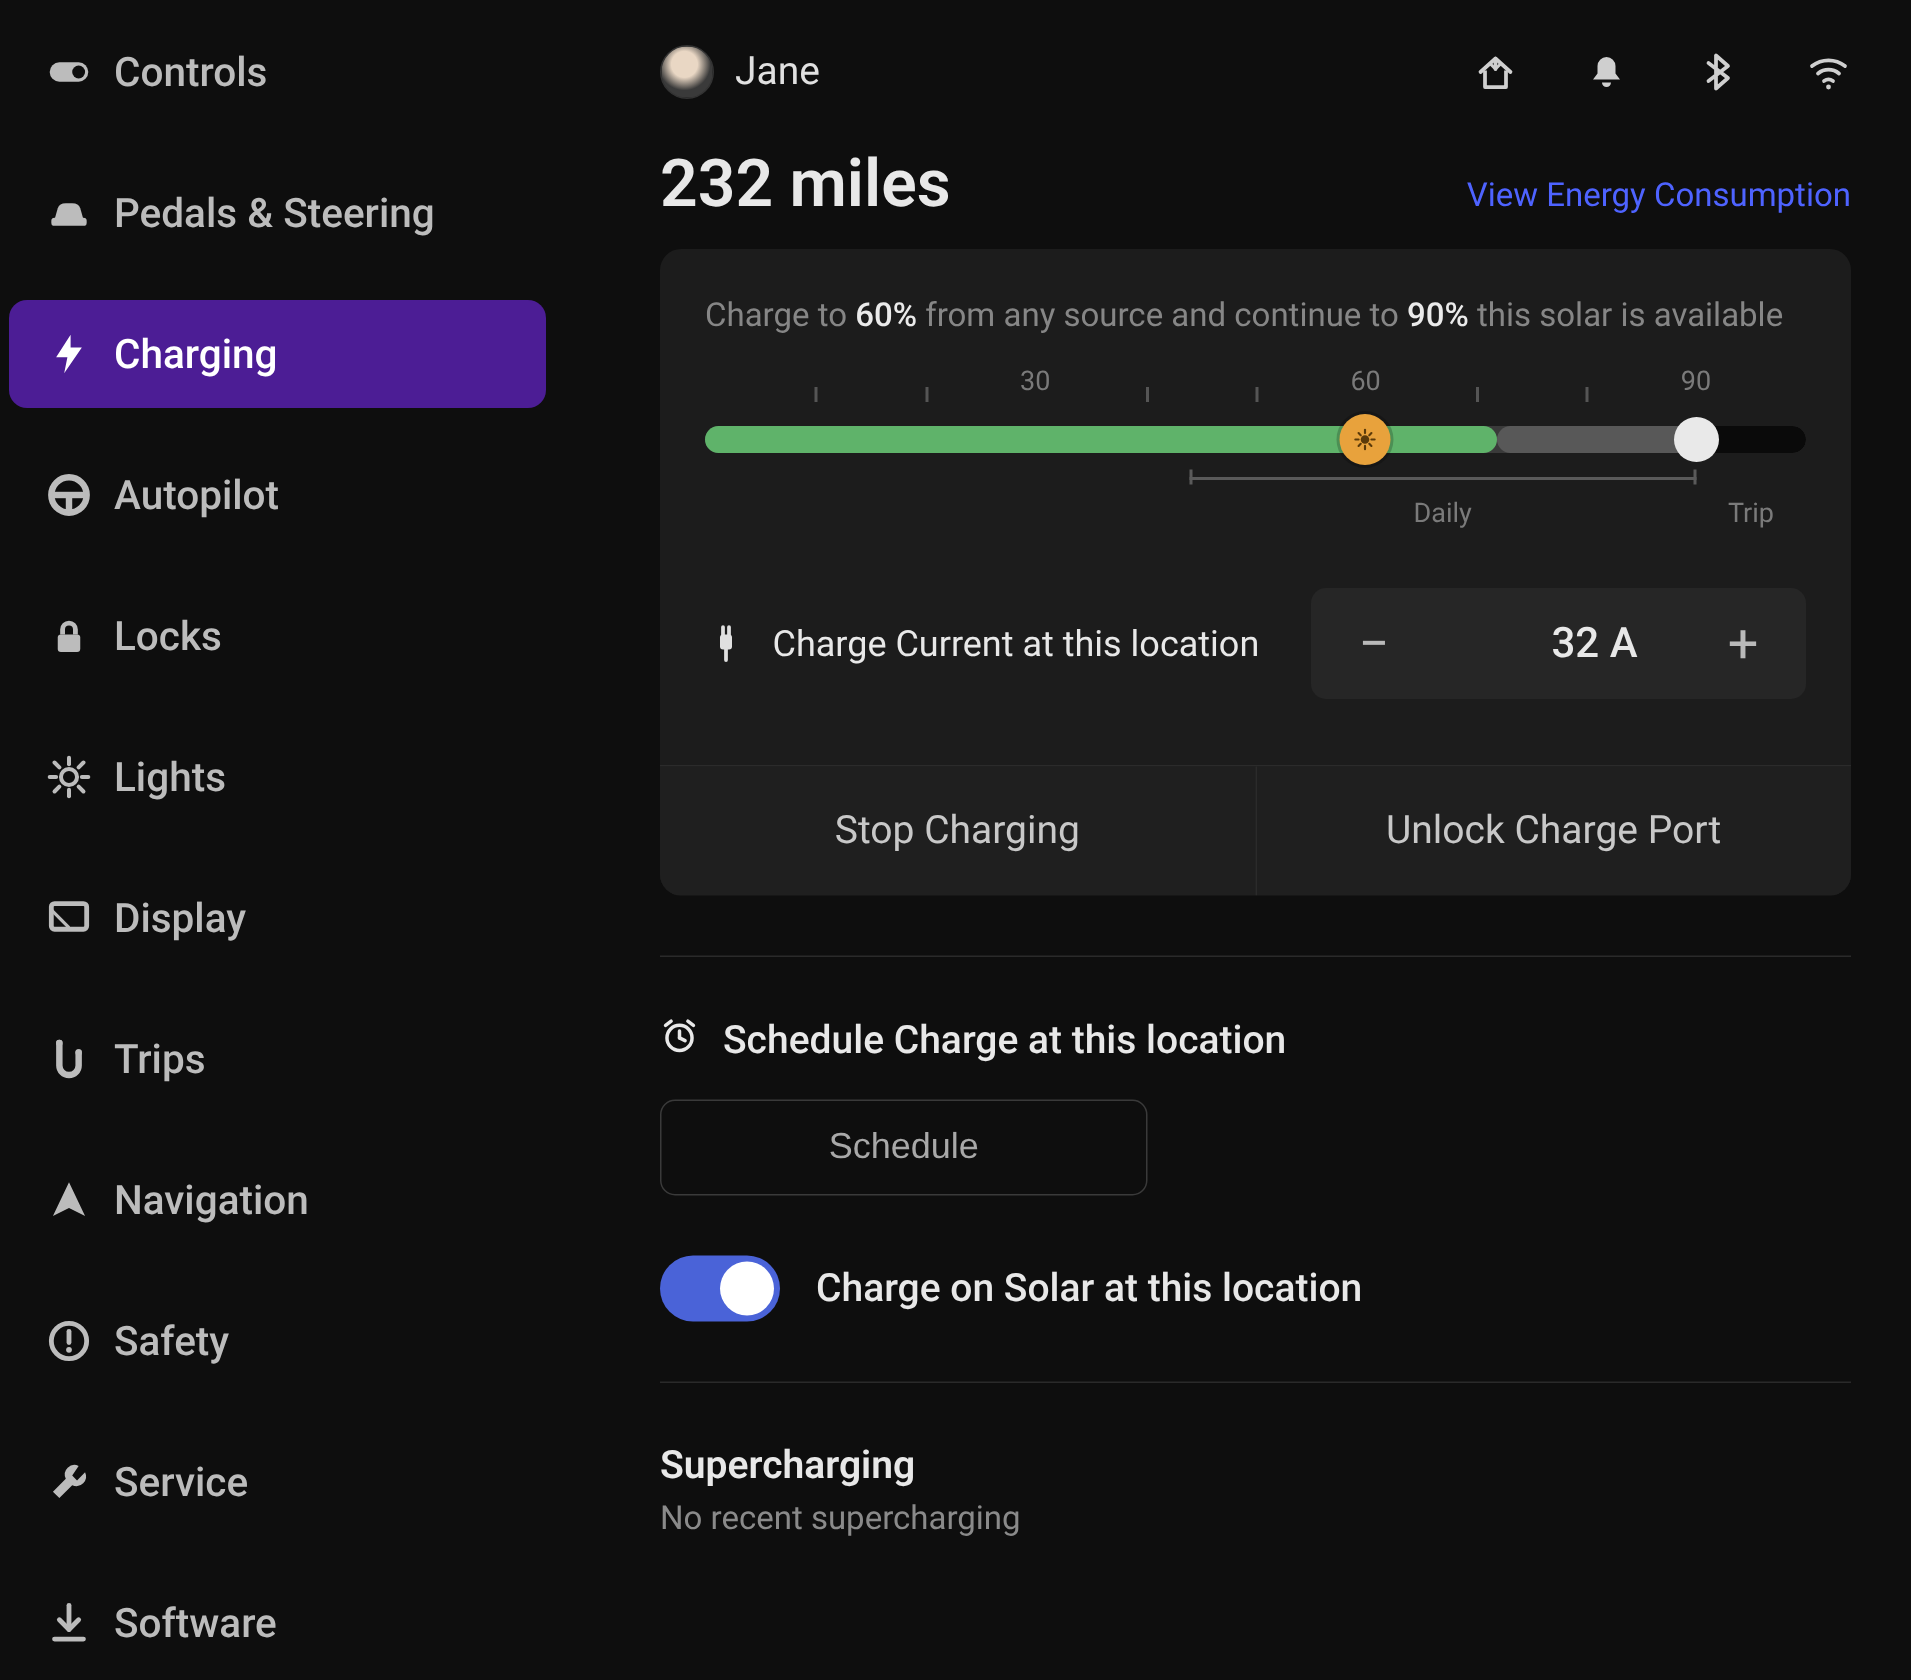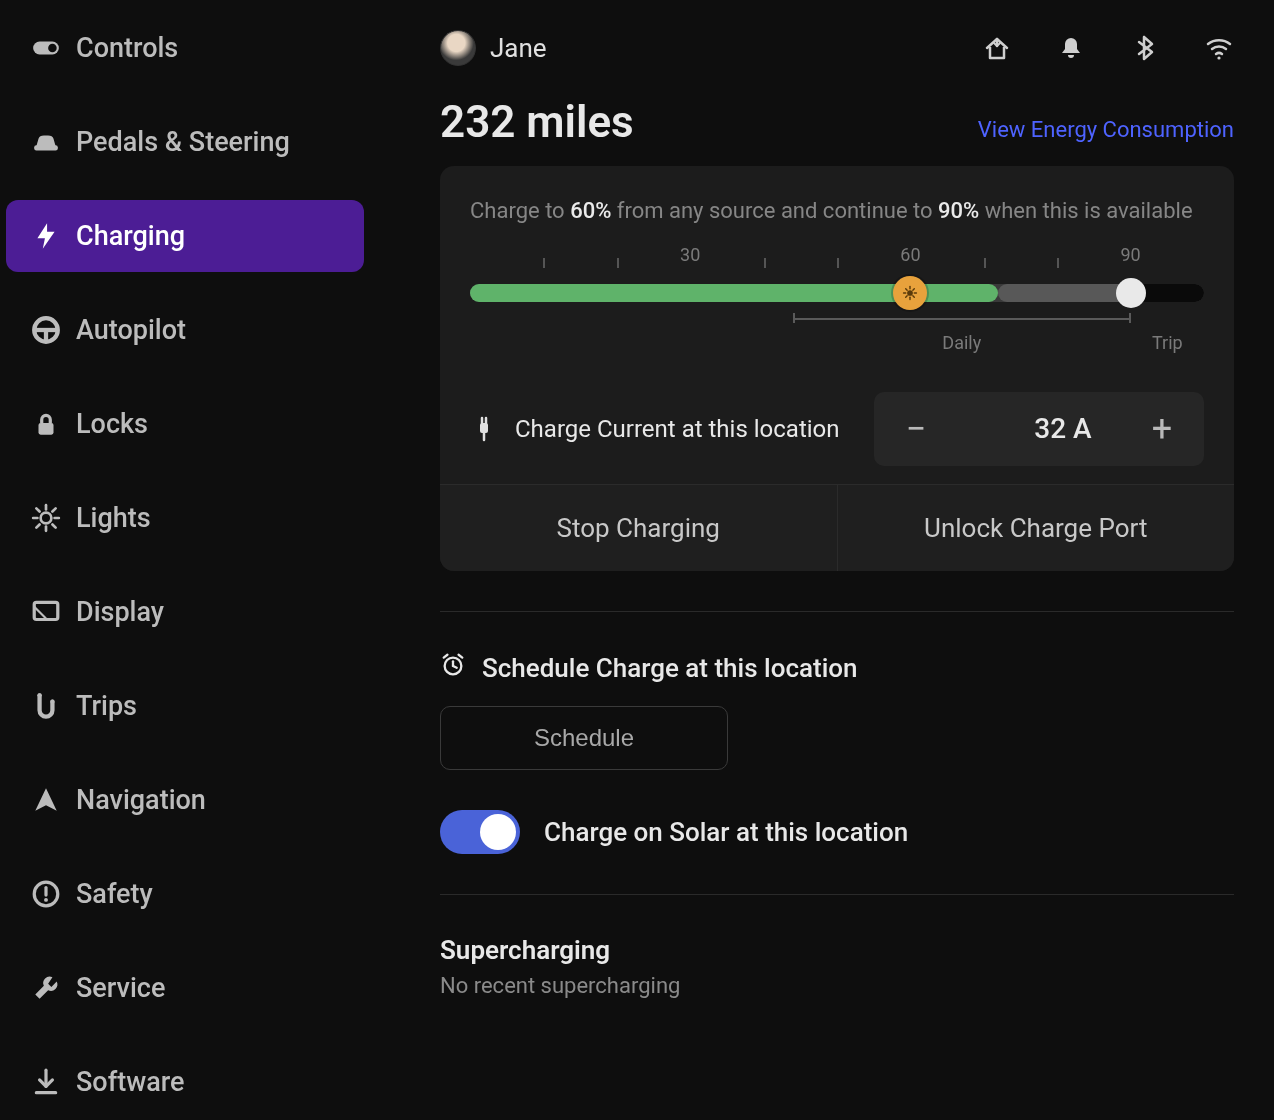--- a/index.html
+++ b/index.html
@@ -138,37 +138,37 @@
     width: 330px; height: 74px;
     background: var(--panel-light);
     border-radius: 10px;
     padding: 0 22px;
   }
   .stepper-btn { font-size: 36px; color: #b9b9b9; cursor: pointer; user-select: none; width: 40px; text-align:center; }
   .stepper-value { font-size: 28px; font-weight: 500; margin-left: 48px; }
 
   
   .card-actions {
-    display: flex; border-top: 1px solid #2b2b2b; 
+    display: flex; border-top: 1px solid #2b2b2b; margin-top: 26px;
   }
   .card-actions .action-btn {
     flex: 1; text-align: center; padding: 28px 0;
     font-size: 26px; color: #c8c8c8; cursor: pointer;
     background: #1f1f1f;
   }
   .card-actions .action-btn + .action-btn { border-left: 1px solid #2b2b2b; }
 
   .divider { height: 1px; background: var(--divider); margin: 40px 0; }
 
   
   .section-header { display:flex; align-items:center; gap: 16px; font-size: 26px; font-weight: 500; }
   .section-header svg { width: 26px; height: 26px; }
   .schedule-btn {
     margin-top: 22px;
-    width: 288px; height: 64px;
+    width: 325px; height: 64px;
     border: 1px solid #3a3a3a; border-radius: 10px;
     display:flex; align-items:center; justify-content:center;
     font-size: 24px; color: #a8a8a8; cursor: pointer;
     background: transparent;
   }
 
   
   .toggle-row {
     display:flex; align-items:center; gap: 24px;
     margin-top: 40px;
@@ -450,21 +450,21 @@
     </div>
 
     <div class="range-row">
       <div class="range">232 miles</div>
       <div class="energy-link">View Energy Consumption</div>
     </div>
 
     <div class="card">
       <div class="card-inner">
         <div class="limit-text">
-          <span>Charge to </span><span class="hl">60%</span><span> from any source and continue to </span><span class="hl">90%</span><span> when this is available</span>
+          <span>Charge to </span><span class="hl">60%</span><span> from any source and continue to </span><span class="hl">90%</span><span> this solar is available</span>
         </div>
 
         <div class="ticks">
           <span class="tick" style="left:10%"></span>
           <span class="tick" style="left:20%"></span>
           <span class="tick-label" style="left:30%">30</span>
           <span class="tick" style="left:40%"></span>
           <span class="tick" style="left:50%"></span>
           <span class="tick-label" style="left:60%">60</span>
           <span class="tick" style="left:70%"></span>

